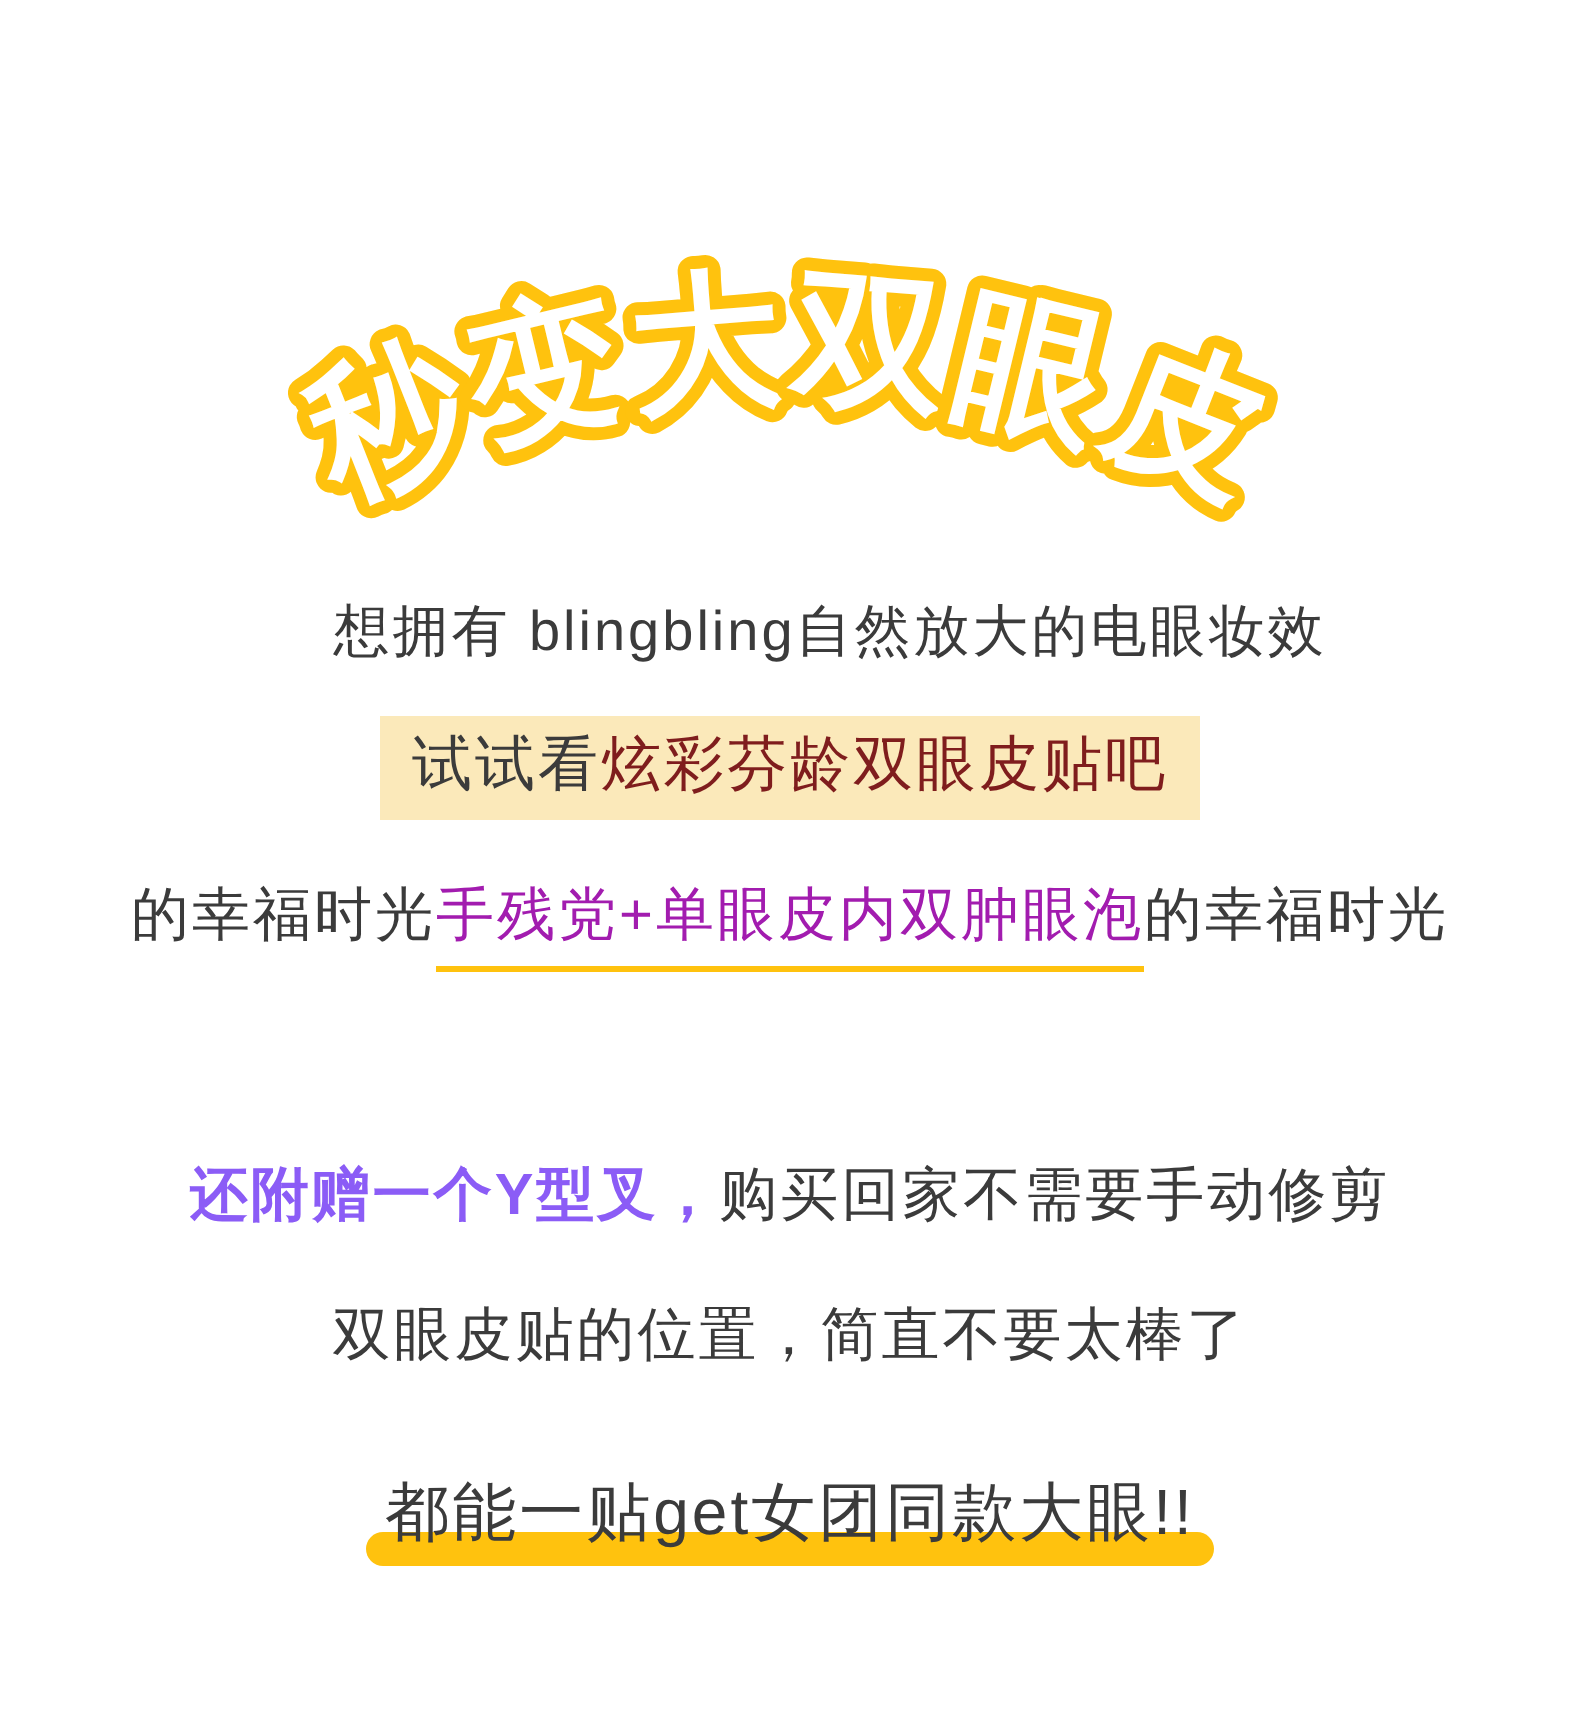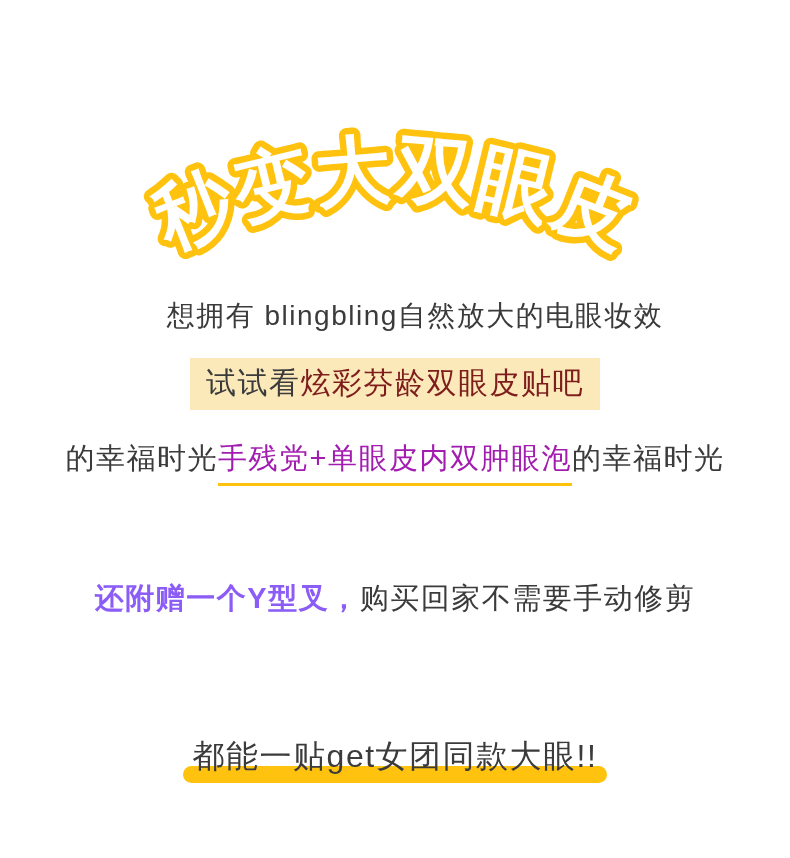--- a/index.html
+++ b/index.html
@@ -117,18 +117,21 @@
 
   <div class="line line-3">
     <span>的幸福时光</span><span class="accent-underlined">手残党+单眼皮内双肿眼泡</span><span>的幸福时光</span>
   </div>
 
 
   <div class="line line-5">
     <span class="accent-bold">还附赠一个Y型叉，</span><span>购买回家不需要手动修剪</span>
   </div>
 
+  <div class="line line-6">
+    <span>双眼皮贴的位置，简直不要太棒了</span>
+  </div>
 
   <div class="line line-7">
     <span class="marker-highlight">都能一贴get女团同款大眼!!</span>
   </div>
 
 </div>
 
 </body></html>

